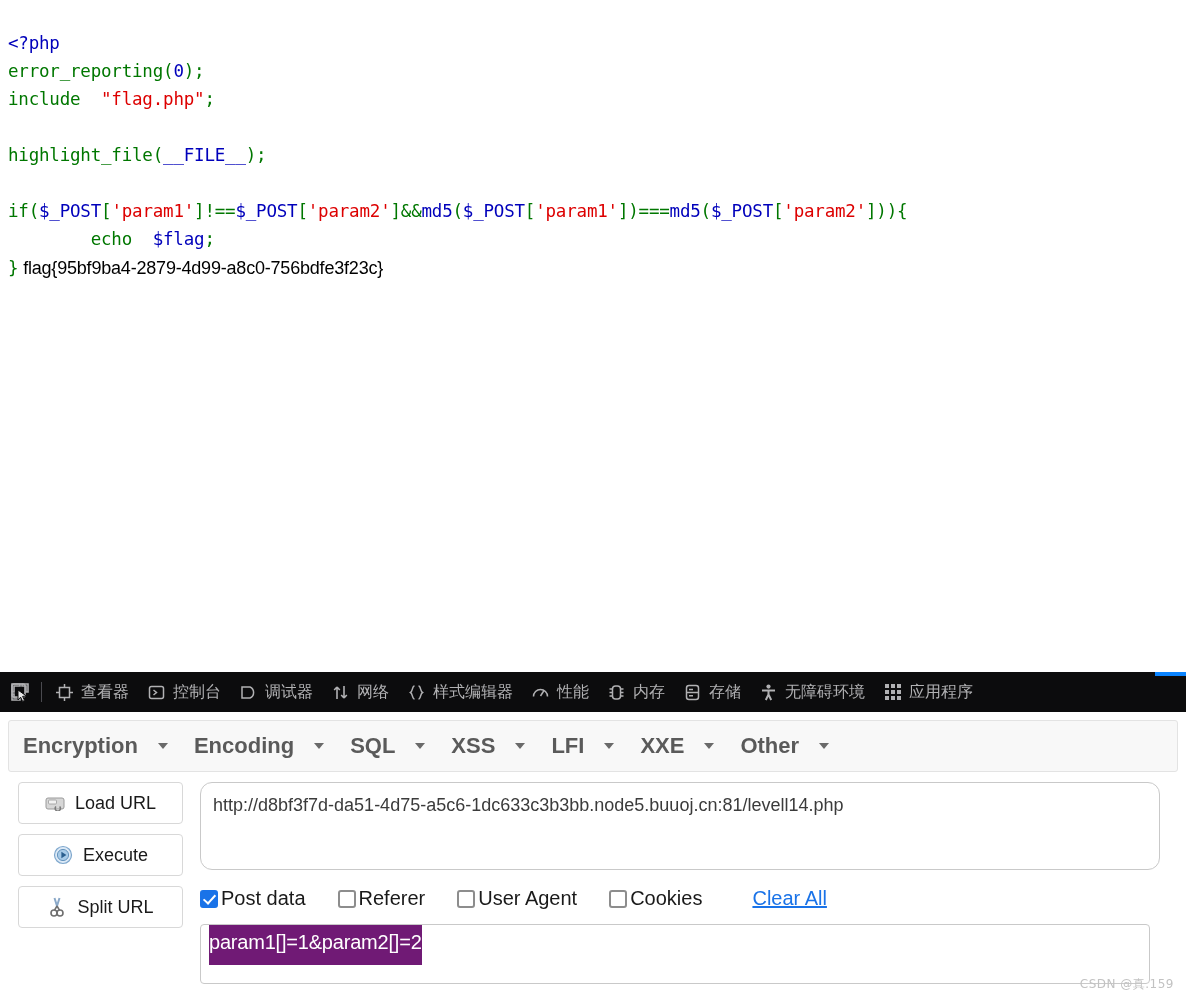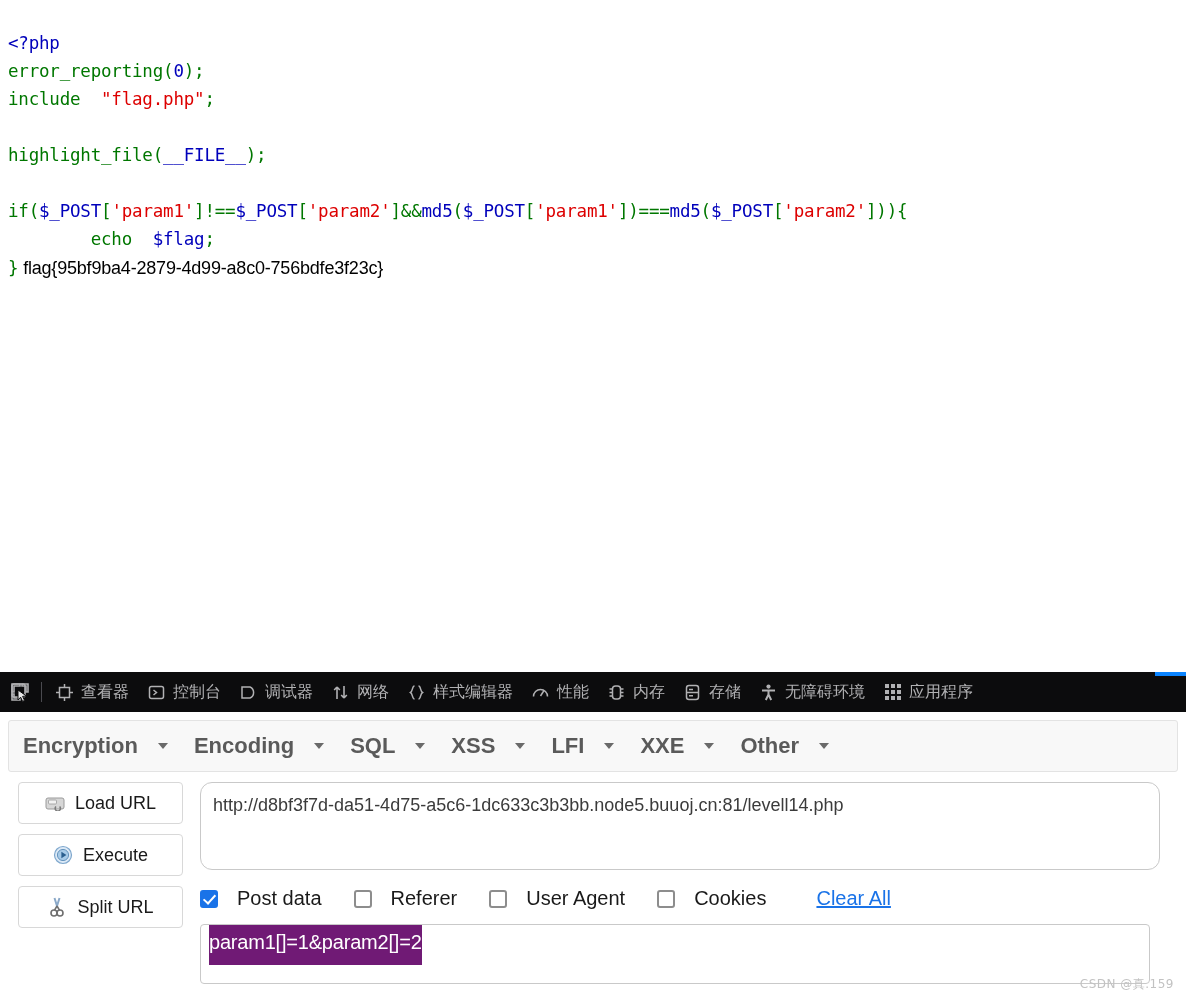--- a/index.html
+++ b/index.html
@@ -213,21 +213,21 @@
   }
   .hb-opts {
     display: flex;
     align-items: center;
     margin-top: 17px;
     gap: 0;
   }
   .hb-opt {
     display: flex;
     align-items: center;
-    gap: 19px;
+    gap: 3px;
     margin-right: 32px;
     font-size: 20px;
     color: #1a1a1a;
     cursor: pointer;
     white-space: nowrap;
   }
   .cbox {
     width: 18px;
     height: 18px;
     border: 2px solid #8d8d8d;

